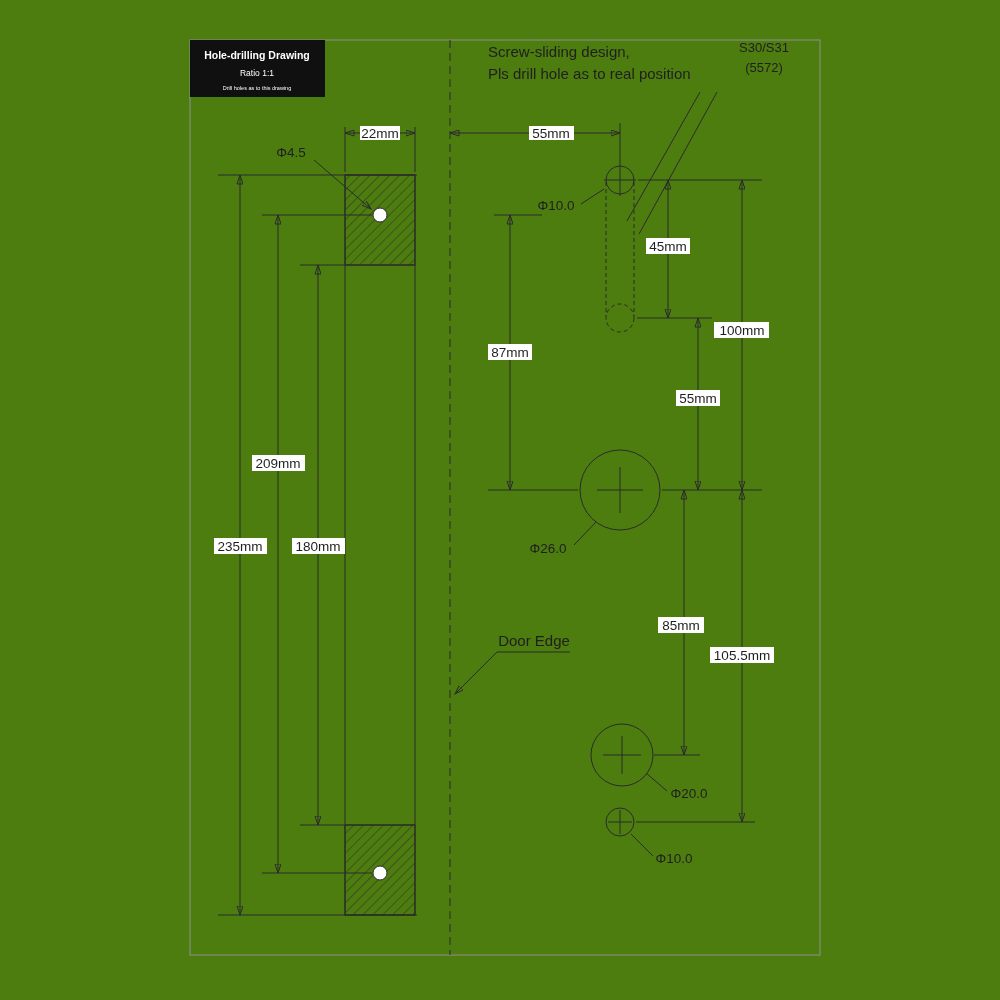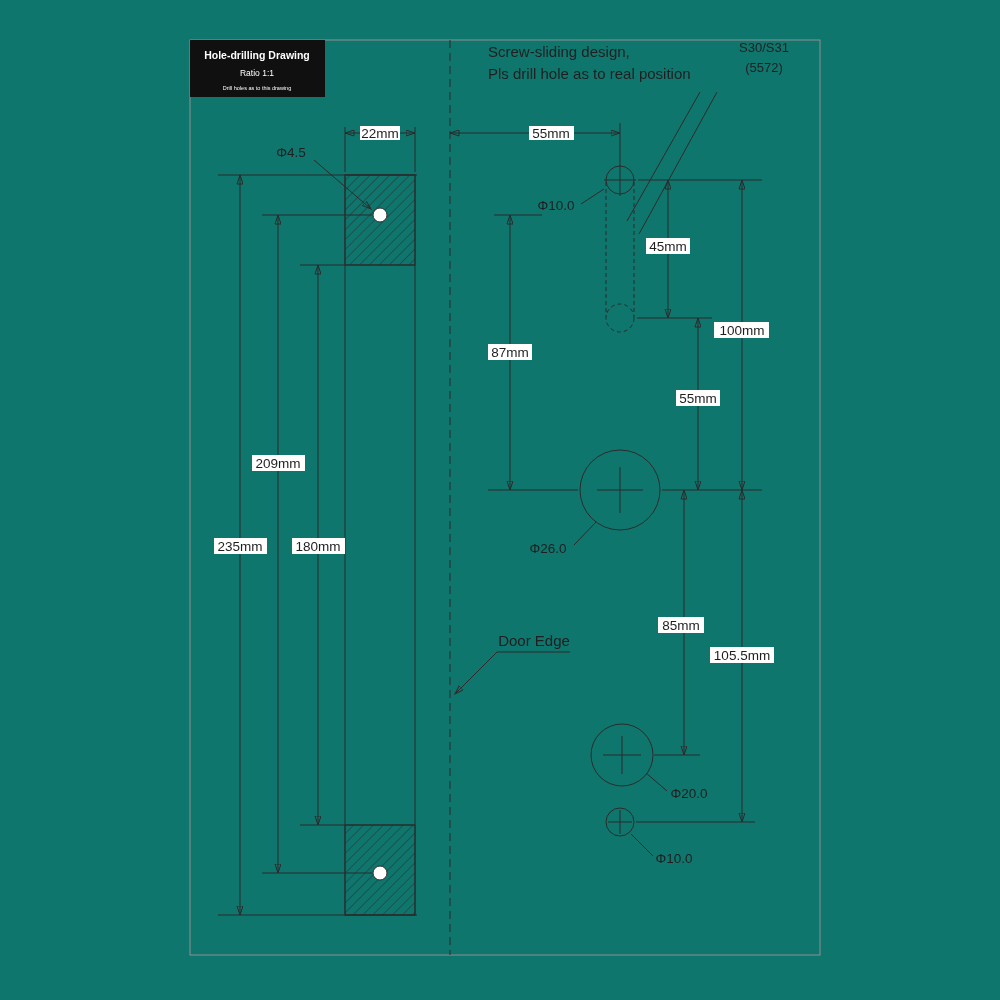--- a/index.html
+++ b/index.html
@@ -1,16 +1,16 @@
 <!DOCTYPE html>
 <html><head>
 <meta charset="utf-8">
 <style>
   html,body{margin:0;padding:0;background:#ffffff;}
-  .stage{position:relative;width:1000px;height:1000px;background:#0f766e;
+  .stage{position:relative;width:1000px;height:1000px;background:#4d7c0f;
          font-family:"Liberation Sans",sans-serif;overflow:hidden;}
   svg{position:absolute;left:0;top:0;}
   
   .draw line,.draw rect,.draw circle,.draw path{stroke:#2b2b2b;stroke-width:1;fill:none;}
   .draw .frame{stroke:#8f8f8f;}
   .draw .tbx{fill:#101010;stroke:none;}
   .draw .bg{fill:#ffffff;stroke:none;}
   .draw .hole{fill:#ffffff;}
   .draw .hat{fill:url(#hatch);}
   .draw .dsh{stroke-dasharray:4 3;}

